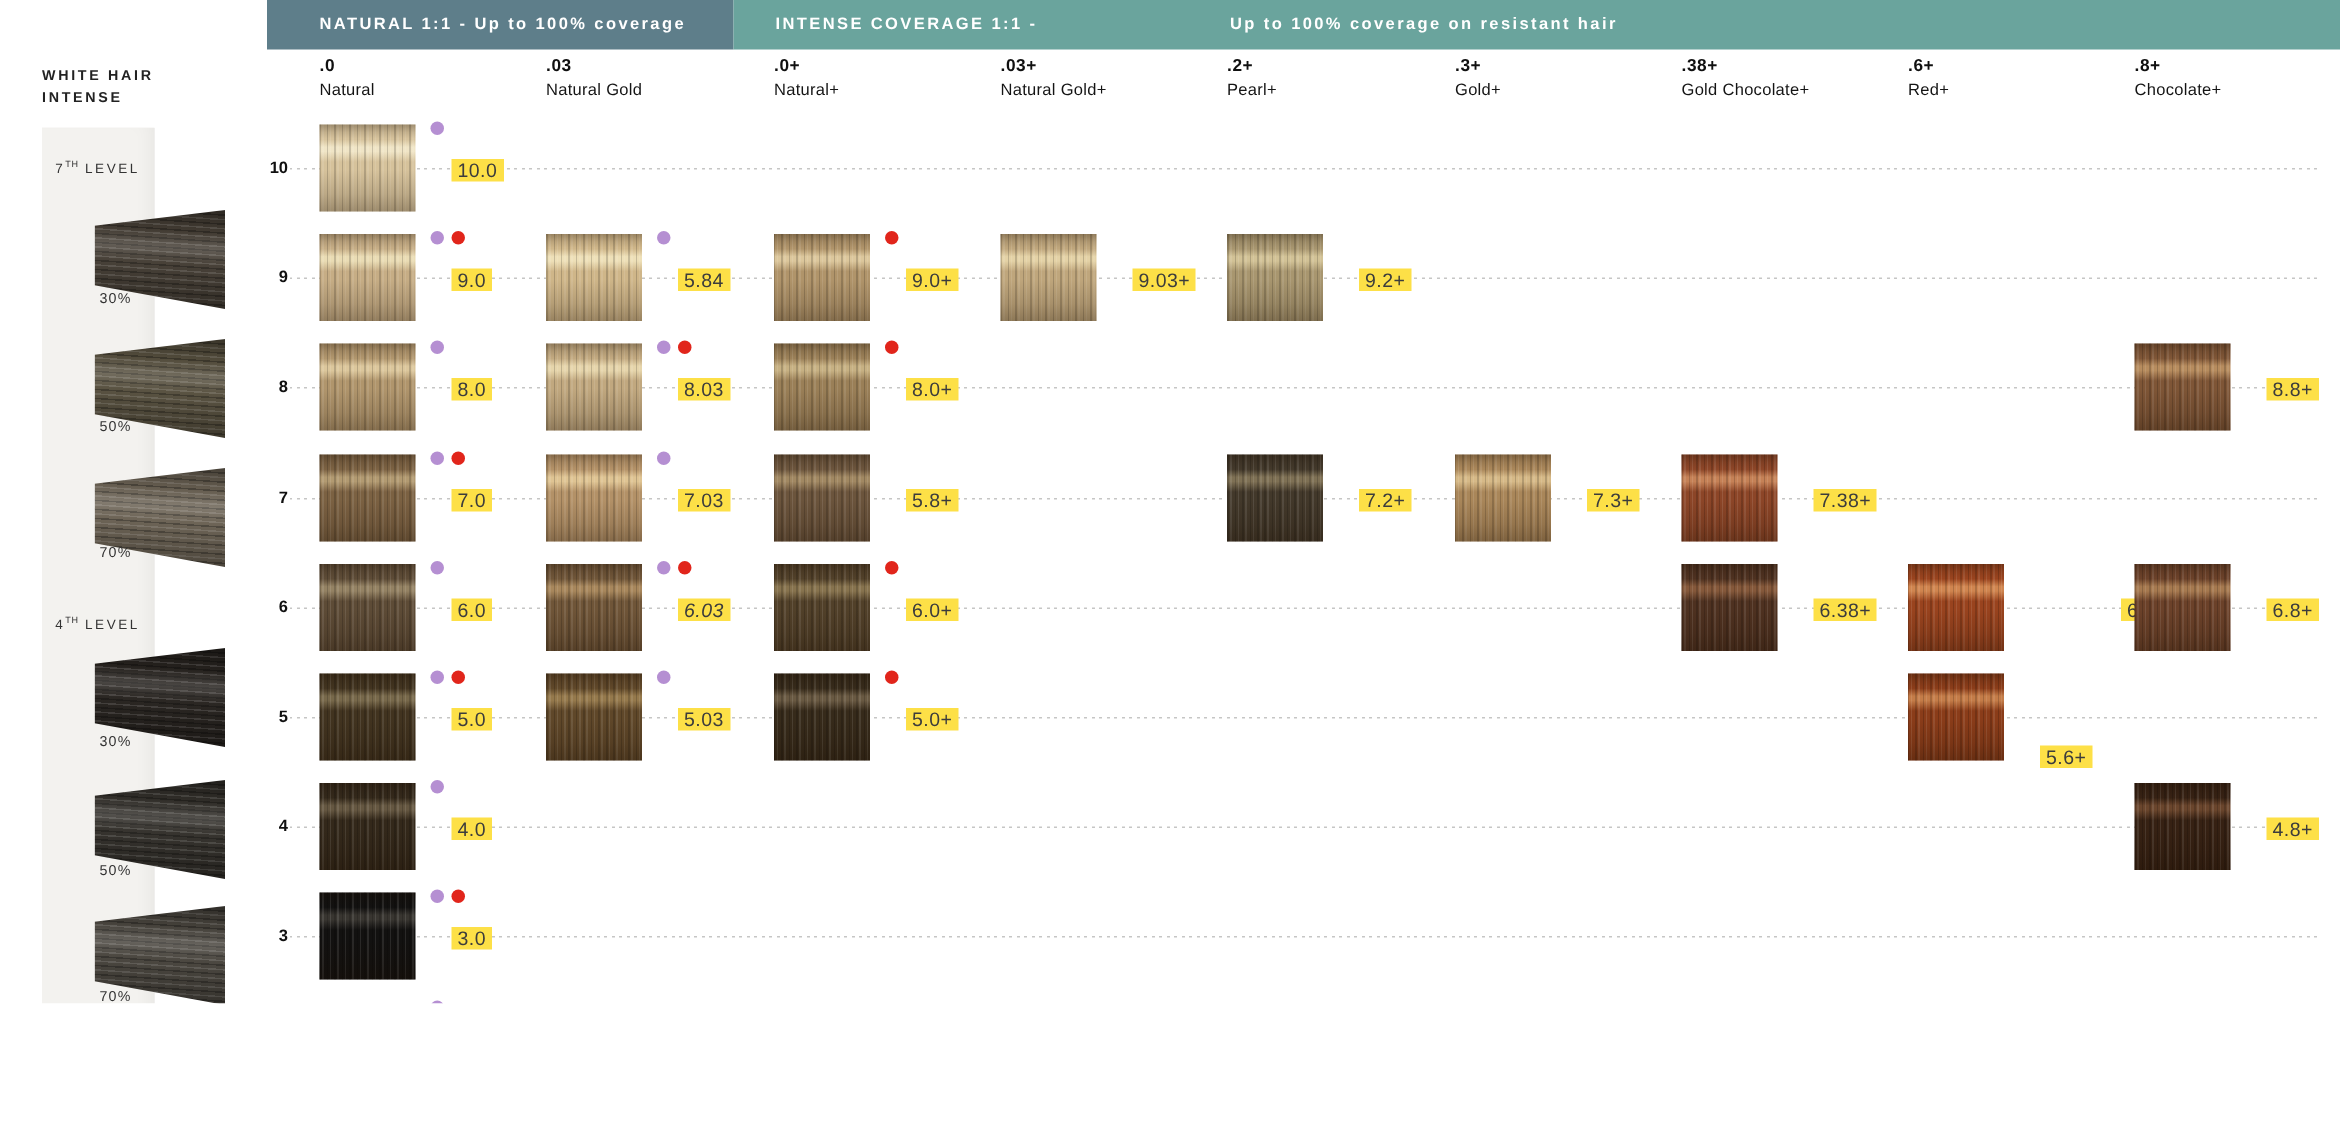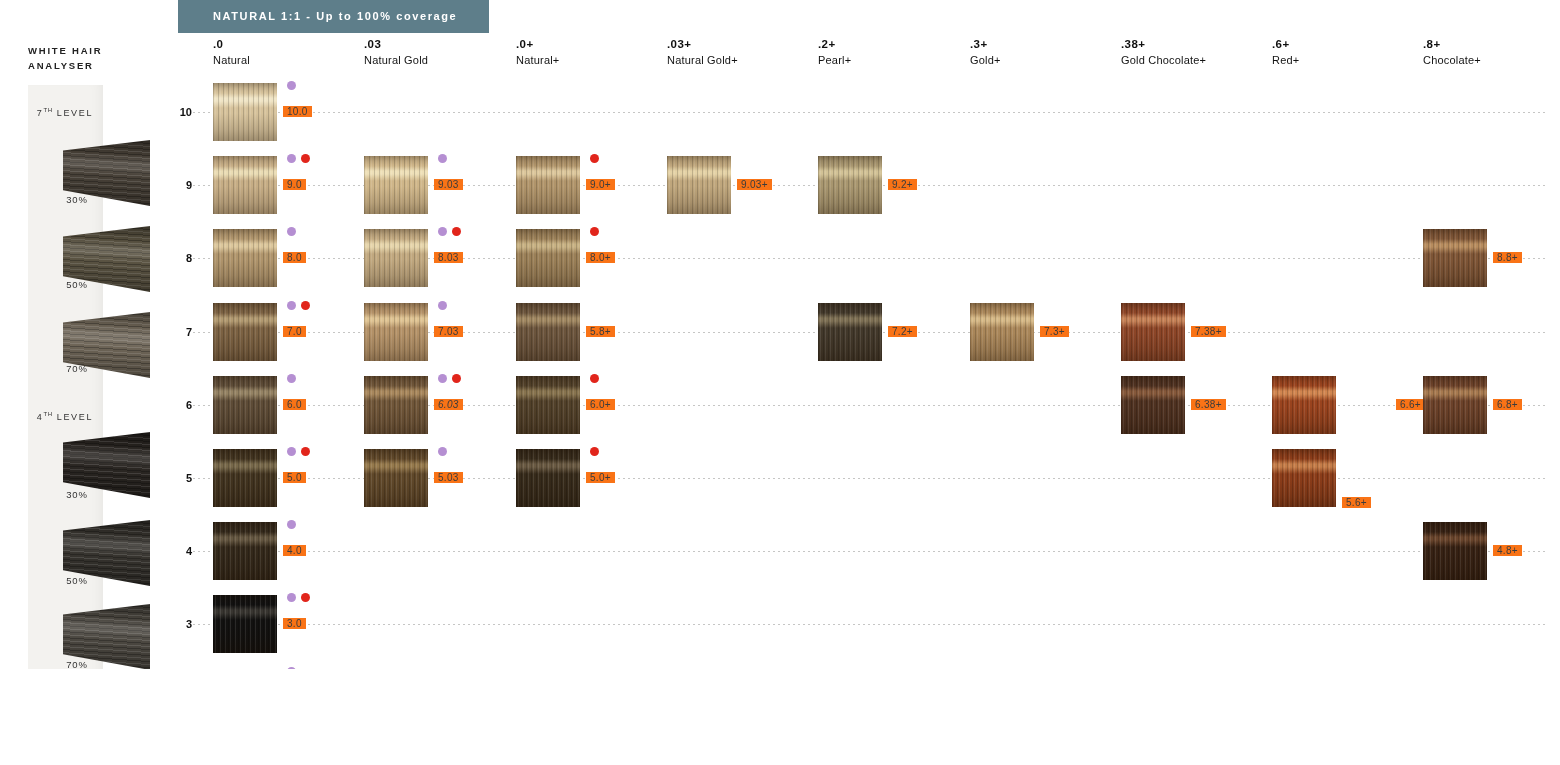--- a/index.html
+++ b/index.html
@@ -39,21 +39,21 @@
 
   
   .rowline{position:absolute;left:193px;width:1352px;height:1px;
            background-image:repeating-linear-gradient(90deg,#c6c6c5 0 2px,transparent 2px 5px);}
   .level-num{position:absolute;left:160px;width:32px;text-align:right;font-size:11px;font-weight:bold;color:#101010;}
   .sw{position:absolute;width:64px;height:58px;
       background:
        linear-gradient(180deg, rgba(25,12,0,.30) 0%, rgba(25,12,0,.10) 9%, rgba(0,0,0,0) 16%, rgba(0,0,0,0) 52%, rgba(25,12,0,.14) 80%, rgba(25,12,0,.30) 100%),
        repeating-linear-gradient(90deg, rgba(0,0,0,.17) 0 1px, rgba(255,255,255,0) 1px 2px, rgba(255,255,255,.10) 2px 3px, rgba(255,255,255,0) 3px 5px),
        linear-gradient(180deg, var(--base) 0%, var(--base) 17%, var(--shine) 26%, var(--shine) 31%, var(--base) 43%, var(--base) 100%);}
-  .shade-label{position:absolute;font-size:10px;color:#3c3c3c;background:#f97316;padding:0 4px;letter-spacing:.3px;white-space:nowrap;}
+  .shade-label{position:absolute;font-size:13px;color:#3c3c3c;background:#fde047;padding:0 4px;letter-spacing:.3px;white-space:nowrap;margin-left:18px;}
   .dot{position:absolute;width:9px;height:9px;border-radius:50%;}
 
   
   .ltext{position:absolute;font-size:9.5px;font-weight:bold;color:#333;white-space:nowrap;}
   .ldot{position:absolute;width:9px;height:9px;border-radius:50%;}
   .bottle{position:absolute;left:1318px;top:708px;width:22px;height:46px;background:#f7f6f8;
           border:1px solid #dcd9e0;border-radius:4px 4px 5px 5px;box-shadow:2px 3px 4px rgba(0,0,0,.18);}
   .bottle:before{content:"";position:absolute;top:-7px;left:5px;width:10px;height:7px;background:#ecebef;
           border:1px solid #d8d5dd;border-radius:2px;}
   .bottle-label{position:absolute;top:13px;left:0;right:0;height:15px;background:#584a80;color:#d8cdf0;
@@ -65,22 +65,26 @@
   .tube:after{content:"";position:absolute;bottom:3px;left:4px;right:4px;height:5px;background:#3a3a3a;}
 </style>
 </head>
 <body>
 
 <div class="canvas">
 
   <div class="bar bar-dark" id="bar-dark" style="background: rgb(94, 126, 138);">
     <span>NATURAL 1:1 - Up to 100% coverage</span>
   </div>
-
-  <div class="analyser-title">WHITE HAIR ANALYSER</div>
+  <div class="bar bar-teal" id="bar-teal" style="background: rgb(106, 164, 157);">
+    <span class="bar-label-a">INTENSE COVERAGE 1:1 -</span>
+    <span class="bar-label-b">Up to 100% coverage on resistant hair</span>
+  </div>
+
+  <div class="analyser-title">WHITE HAIR INTENSE</div>
   <div class="analyser-panel"></div>
   <div id="analyser-items">
       <div class="lvl-label" style="top: 107px;">7<sup>TH</sup>&nbsp;LEVEL</div>
       <div class="fan" style="top: 140px;">
         <i style="--c: #453e35;"></i>
       </div>
       <div class="pct" style="top: 194px;">30%</div>
       <div class="fan" style="top: 226px;">
         <i style="--c: #57503f;"></i>
       </div>
@@ -148,21 +152,21 @@
       <div class="sw" style="left: 213px; top: 83px; --base: #d6c29b; --shine: #f0e5c6;"></div>
       <div class="shade-label" style="left: 283px; top: 106px;">10.0</div>
       <div class="dot" style="left: 287px; top: 81px; background: rgb(181, 143, 210);"></div>
       <div class="rowline" style="top: 185px;"></div>
       <div class="level-num" style="top: 179px;">9</div>
       <div class="sw" style="left: 213px; top: 156px; --base: #c6ad85; --shine: #eadcb4;"></div>
       <div class="shade-label" style="left: 283px; top: 179px;">9.0</div>
       <div class="dot" style="left: 287px; top: 154px; background: rgb(181, 143, 210);"></div>
       <div class="dot" style="left: 301px; top: 154px; background: rgb(225, 37, 27);"></div>
       <div class="sw" style="left: 364px; top: 156px; --base: #cfb689; --shine: #eee0b8;"></div>
-      <div class="shade-label" style="left: 434px; top: 179px;">9.03</div>
+      <div class="shade-label" style="left: 434px; top: 179px;">5.84</div>
       <div class="dot" style="left: 438px; top: 154px; background: rgb(181, 143, 210);"></div>
       <div class="sw" style="left: 516px; top: 156px; --base: #b0946a; --shine: #dcc79c;"></div>
       <div class="shade-label" style="left: 586px; top: 179px;">9.0+</div>
       <div class="dot" style="left: 590px; top: 154px; background: rgb(225, 37, 27);"></div>
       <div class="sw" style="left: 667px; top: 156px; --base: #bfa67c; --shine: #e4d2a6;"></div>
       <div class="shade-label" style="left: 737px; top: 179px;">9.03+</div>
       <div class="sw" style="left: 818px; top: 156px; --base: #a8966f; --shine: #d2c296;"></div>
       <div class="shade-label" style="left: 888px; top: 179px;">9.2+</div>
       <div class="rowline" style="top: 258px;"></div>
       <div class="level-num" style="top: 252px;">8</div>

